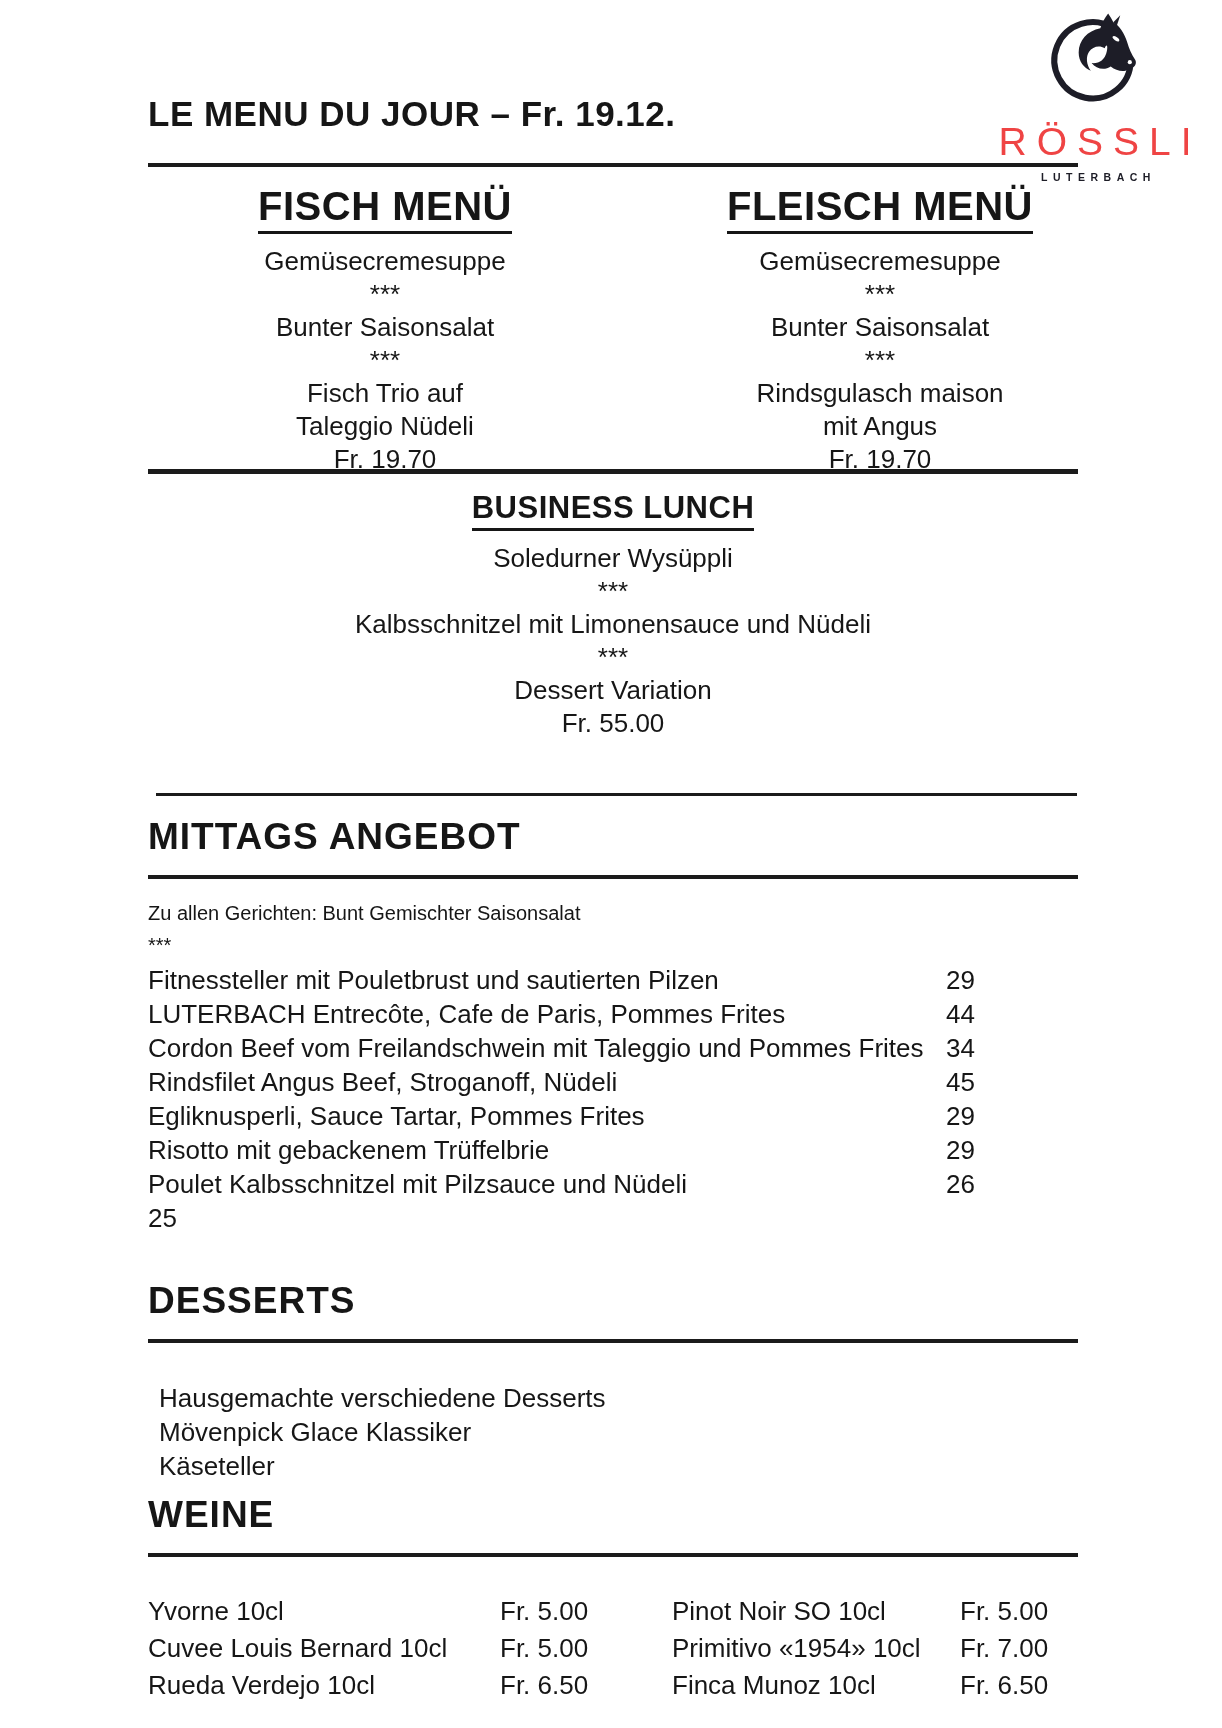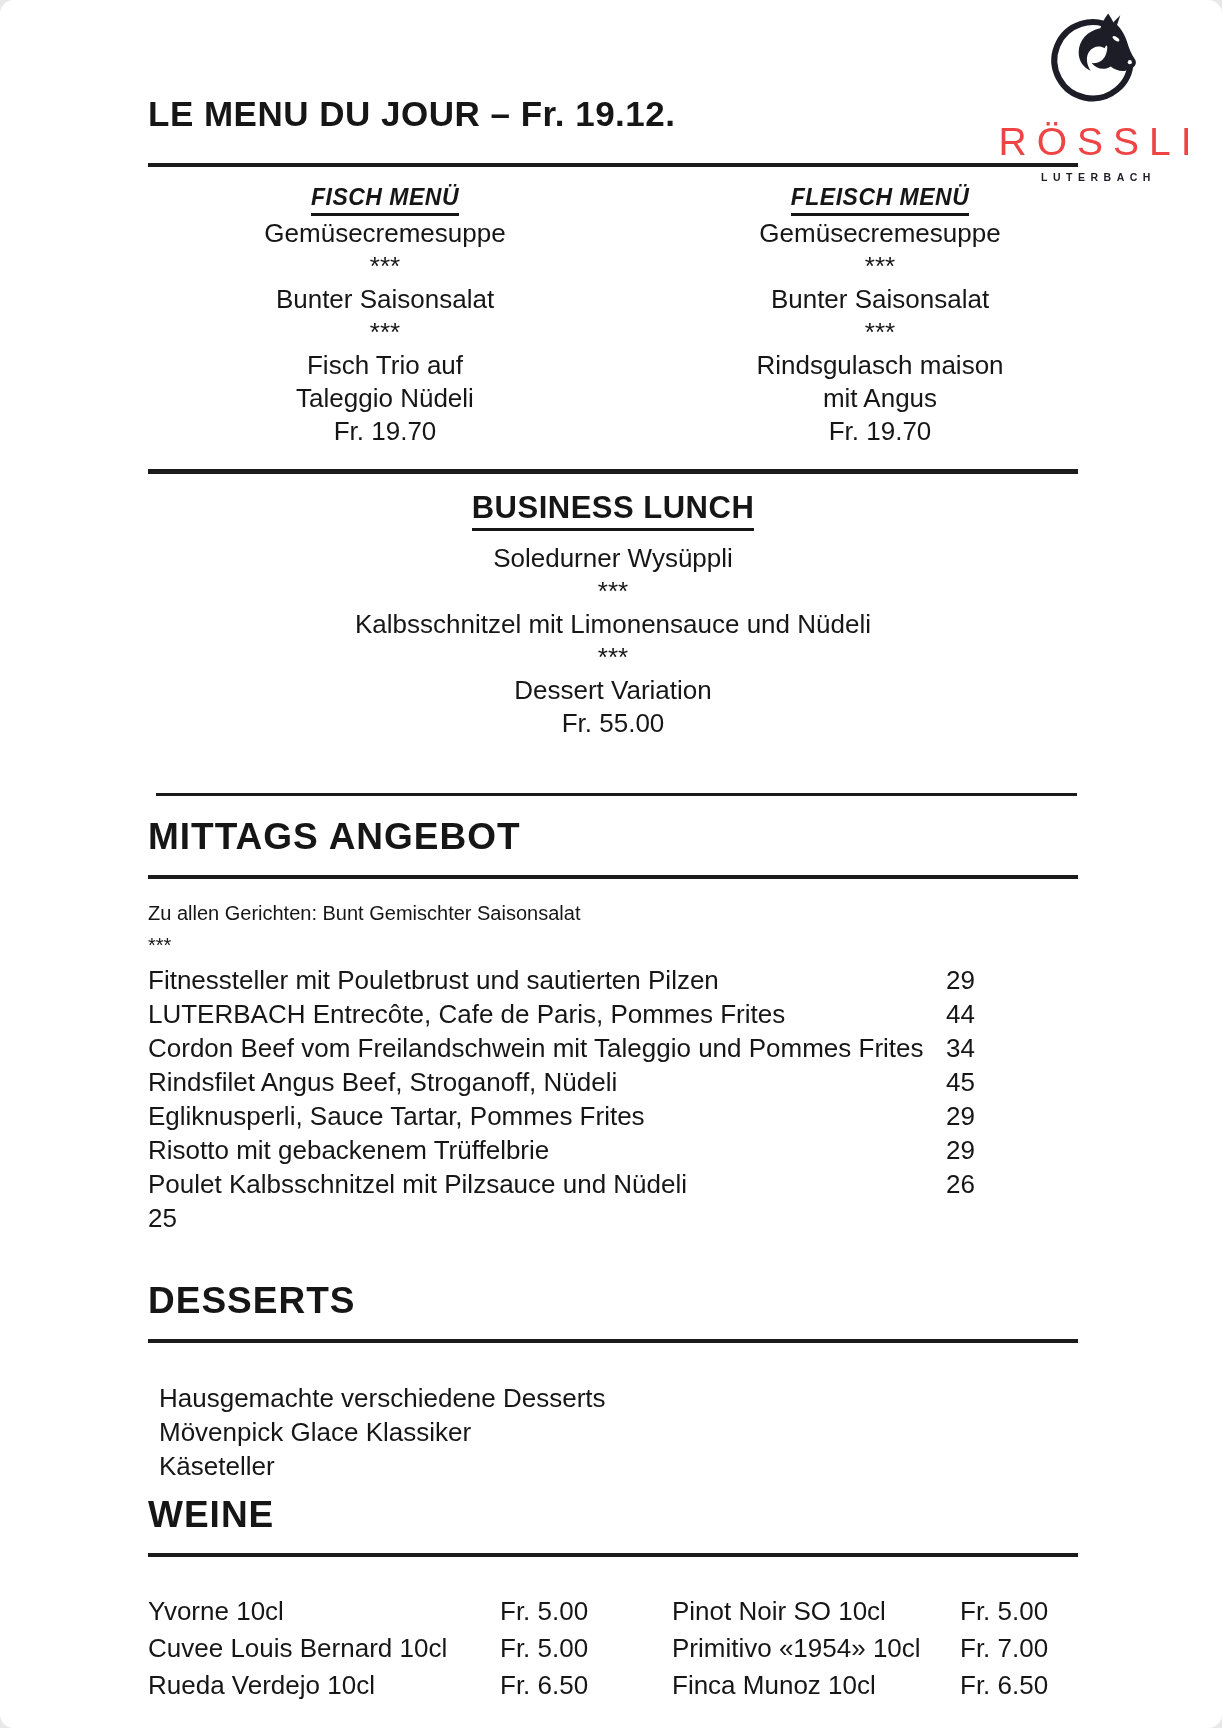--- a/index.html
+++ b/index.html
@@ -5,21 +5,20 @@
   * { margin:0; padding:0; box-sizing:border-box; }
   html,body { background:#e8e8e8; }
   .page {
     position:relative;
     width:1222px; height:1728px;
     background:#ffffff;
     color:#161616;
     font-family:"Liberation Sans", sans-serif;
     overflow:hidden;
     margin:0 auto;
-    border-radius:14px;
   }
   .rule { position:absolute; background:#1b1b1b; }
   .rule-title   { left:148px; top:163px; width:930px; height:4px; }
   .rule-mid     { left:148px; top:469px; width:930px; height:5px; }
   .rule-thin    { left:156px; top:793px; width:921px; height:3px; }
   .rule-mittags { left:148px; top:875px; width:930px; height:4px; }
   .rule-desserts{ left:148px; top:1339px; width:930px; height:4px; }
   .rule-weine   { left:148px; top:1553px; width:930px; height:4px; }
 
   .title {
@@ -35,21 +34,21 @@
     color:#ef4444; margin-top:0px; padding-left:8px; white-space:nowrap;
   }
   .logo-sub {
     font-size:10.5px; font-weight:700; letter-spacing:5.5px;
     color:#1d1d27; margin-top:7px; padding-left:5px; white-space:nowrap;
   }
 
   .menu-col { position:absolute; top:184px; width:400px; text-align:center; font-size:26px; }
   .col-fisch  { left:185px; }
   .col-fleisch{ left:680px; }
-  .menu-col h2 { font-size:23px; font-weight:700; letter-spacing:0.5px; margin-bottom:6px;font-style:italic; }
+  .menu-col h2 { font-size:40px; font-weight:700; letter-spacing:0.5px; margin-bottom:16px; }
   .u { border-bottom:3px solid #161616; padding-bottom:3px; }
   .mline { line-height:33px; min-height:33px; }
 
   .business { position:absolute; left:148px; top:490px; width:930px; text-align:center; font-size:26px; }
   .business h2 { font-size:31px; font-weight:700; letter-spacing:0.5px; margin-bottom:16px; }
   .business .mline { line-height:33px; }
 
   .sec-head { position:absolute; left:148px; font-size:37px; font-weight:700; letter-spacing:1px; white-space:nowrap; }
   .head-mittags  { top:816px; }
   .head-desserts { top:1280px; }

